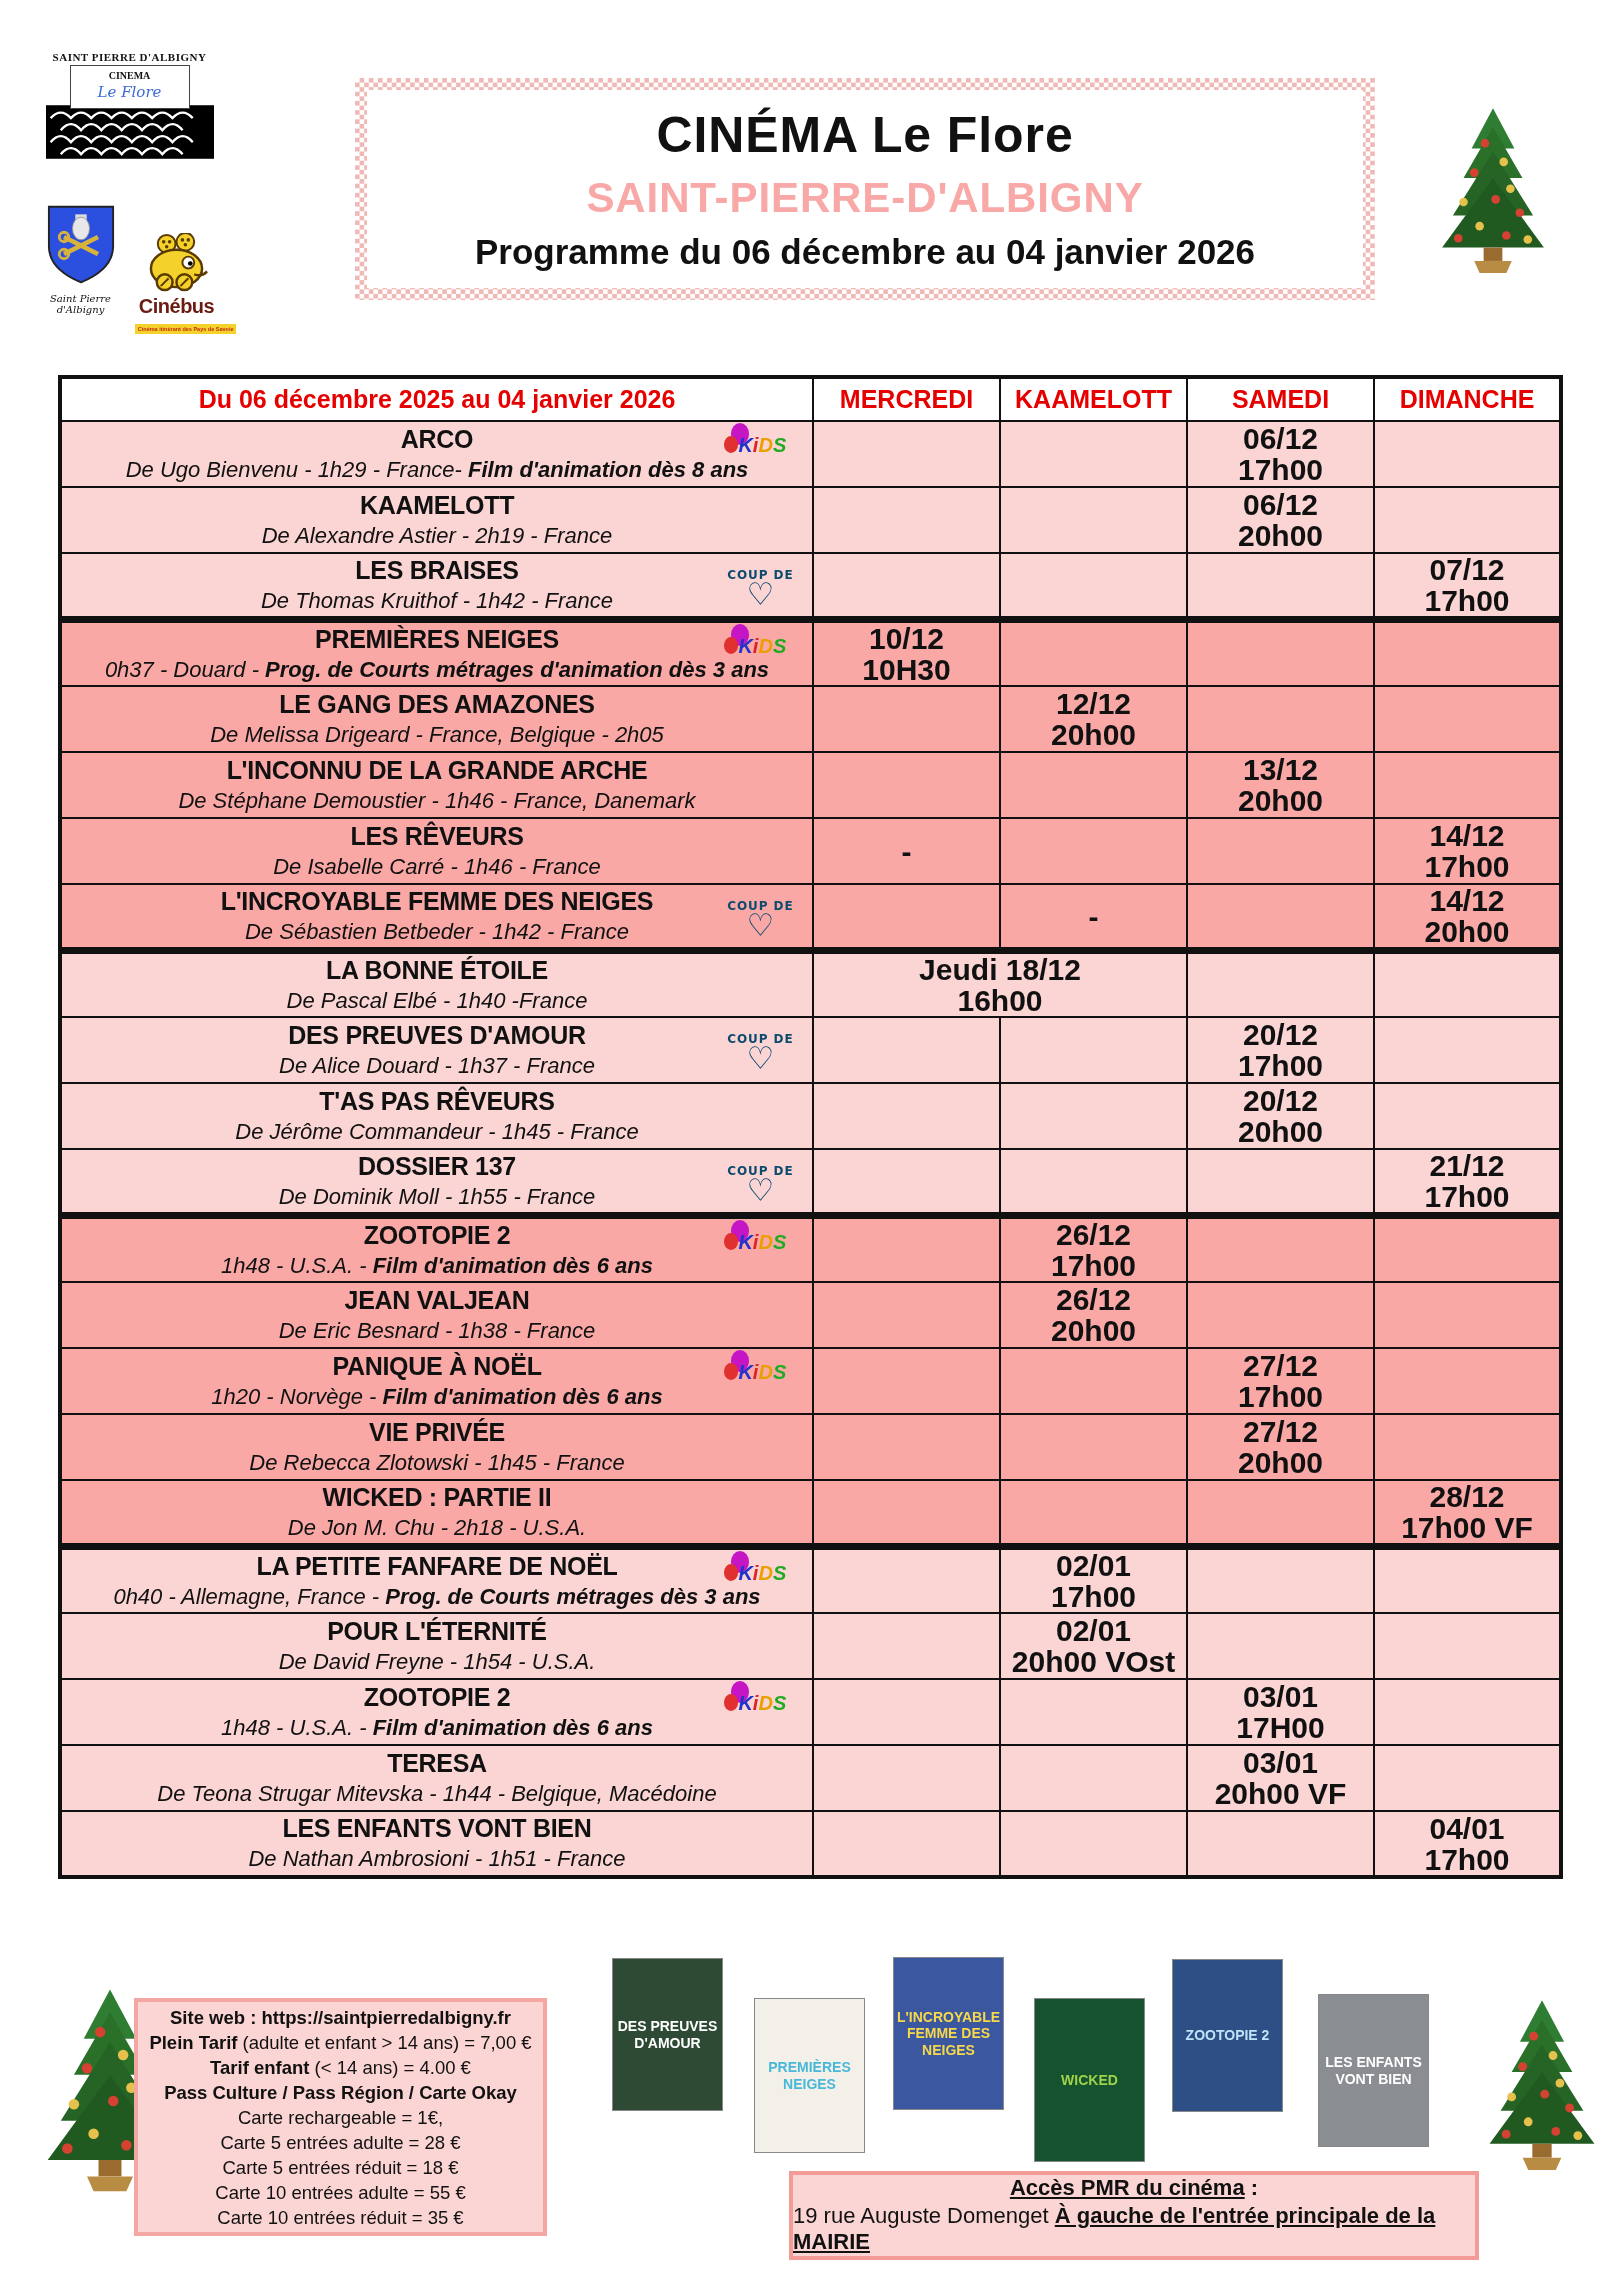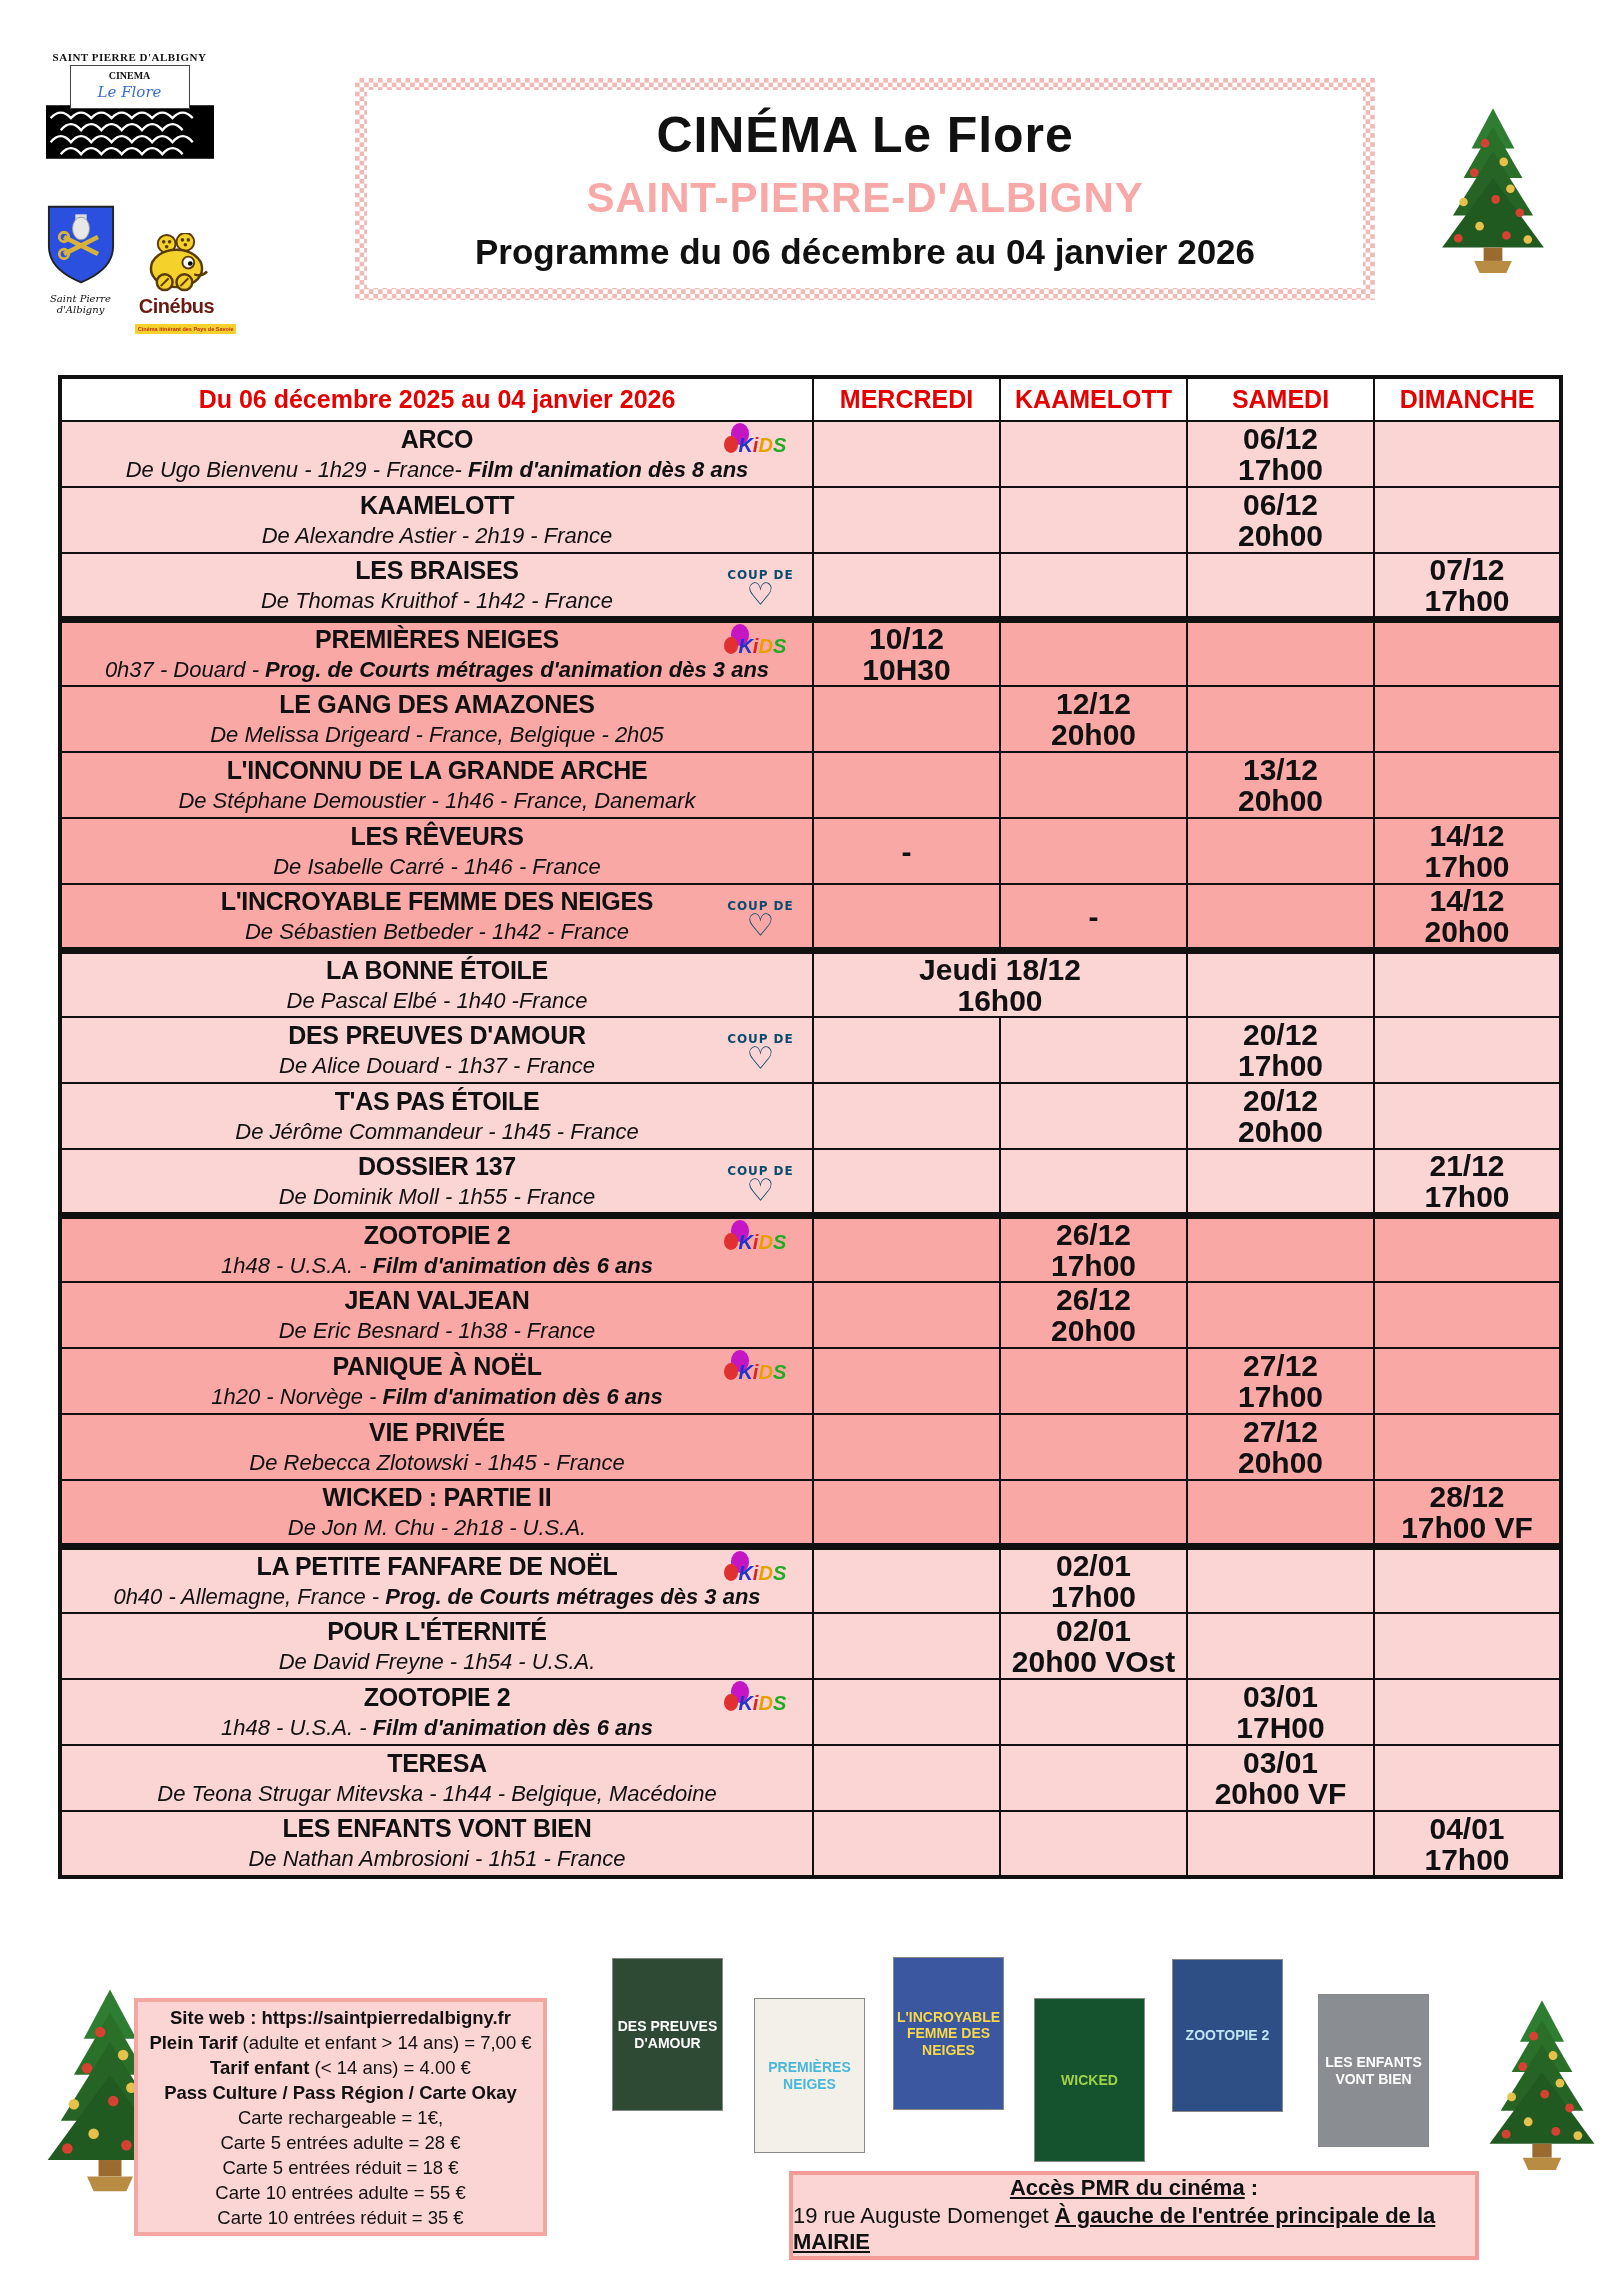--- a/index.html
+++ b/index.html
@@ -366,21 +366,21 @@
           <td class="sched"></td>
           <td class="sched"></td>
           <td class="sched">
             <div class="sched-line">20/12</div>
             <div class="sched-line">17h00</div>
           </td>
           <td class="sched"></td>
         </tr>
         <tr class="film-row light">
           <td class="film-cell">
-            <div class="film-title">T'AS PAS ÉTOILE</div>
+            <div class="film-title">T'AS PAS RÊVEURS</div>
             <div class="film-details"><span class="seg-t">De Jérôme Commandeur - 1h45 - France</span></div>
           </td>
           <td class="sched"></td>
           <td class="sched"></td>
           <td class="sched">
             <div class="sched-line">20/12</div>
             <div class="sched-line">20h00</div>
           </td>
           <td class="sched"></td>
         </tr>

